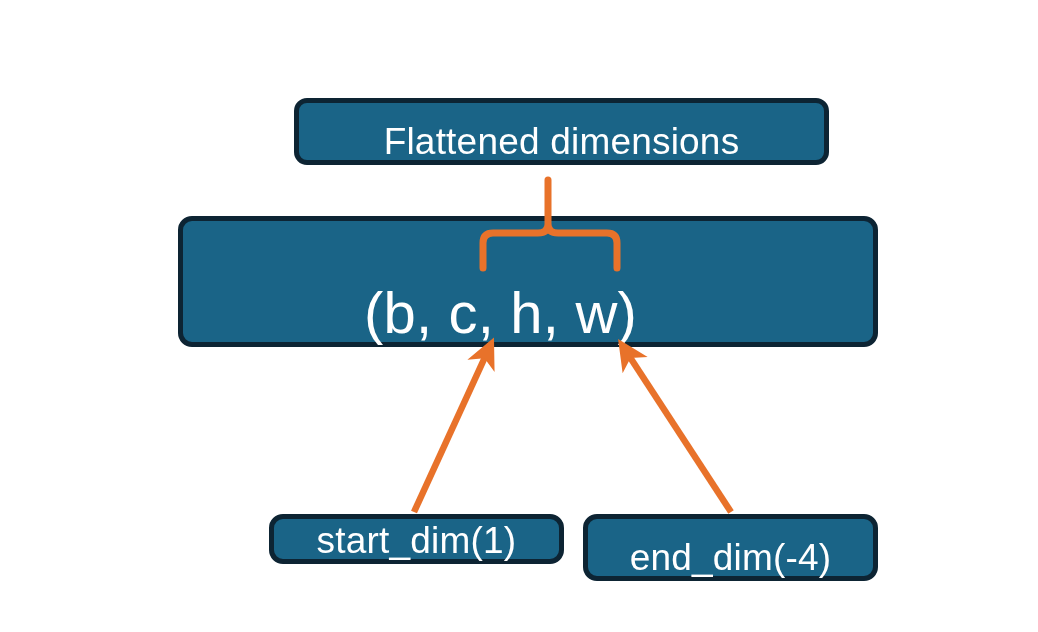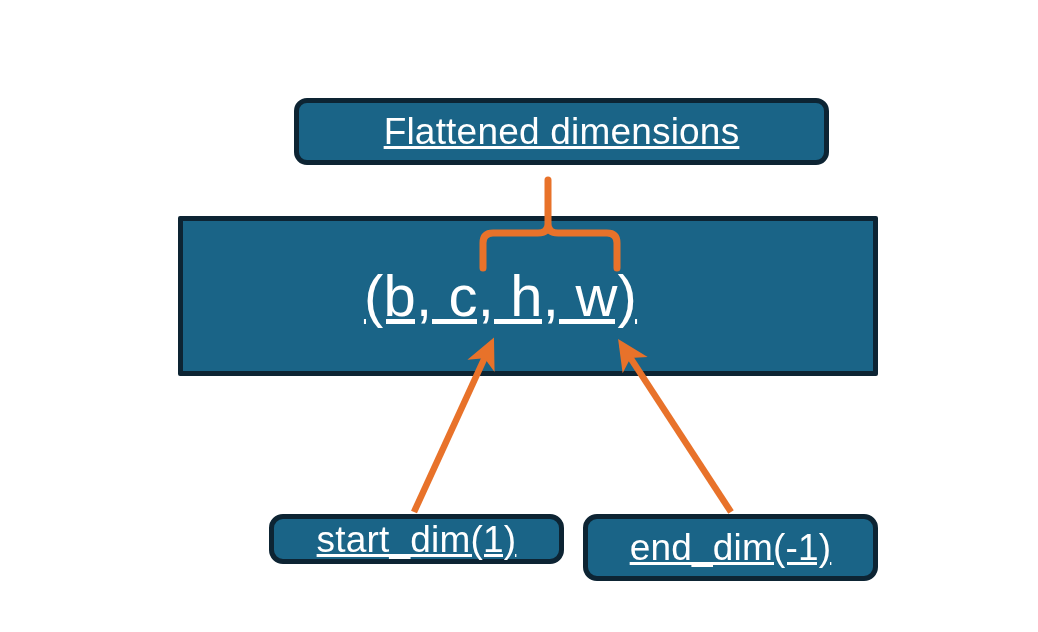--- a/index.html
+++ b/index.html
@@ -18,49 +18,48 @@
     background: #ffffff;
     overflow: hidden;
   }
   .node {
     position: absolute;
     box-sizing: border-box;
     background: #1a6487;
     border: 5px solid #0d2433;
     border-radius: 14px;
     display: flex;
-    align-items: center;
+    align-items: flex-end;
     justify-content: center;
     color: #ffffff;
     letter-spacing: 0.2px;
     white-space: nowrap;
     z-index: 2;
-    text-decoration: underline;
   }
   .node-label {
     display: block;
     line-height: 1;
   }
 
   
   #node-flattened {
     left: 294px;
     top: 98px;
     width: 535px;
     height: 67px;
     border-radius: 13px;
   }
   #node-flattened .node-label { font-size: 37px; }
 
   #node-shape {
     left: 178px;
     top: 216px;
     width: 700px;
-    height: 160px;
-    border-radius: 2px;
+    height: 131px;
+    border-radius: 14px;
     padding-left: 11px;
   }
   #node-shape .node-label {
     font-size: 58px;
     
     transform: translateX(-33px);
   }
 
   #node-start-dim {
     left: 269px;
@@ -100,21 +99,21 @@
 
   <div class="node" id="node-shape">
     <span class="node-label">(b, c, h, w)</span>
   </div>
 
   <div class="node" id="node-start-dim">
     <span class="node-label">start_dim(1)</span>
   </div>
 
   <div class="node" id="node-end-dim">
-    <span class="node-label">end_dim(-1)</span>
+    <span class="node-label">end_dim(-4)</span>
   </div>
 
   <svg id="connectors" viewBox="0 0 1038 632">
 
     <defs>
       <marker id="arrowhead" markerWidth="5.2" markerHeight="5.2" refX="3.9" refY="2.6" orient="auto" markerUnits="strokeWidth">
         <path d="M0.2,0.3 L5.0,2.6 L0.2,4.9 L1.5,2.6 Z" fill="#e8722a"></path>
       </marker>
     </defs>
 

